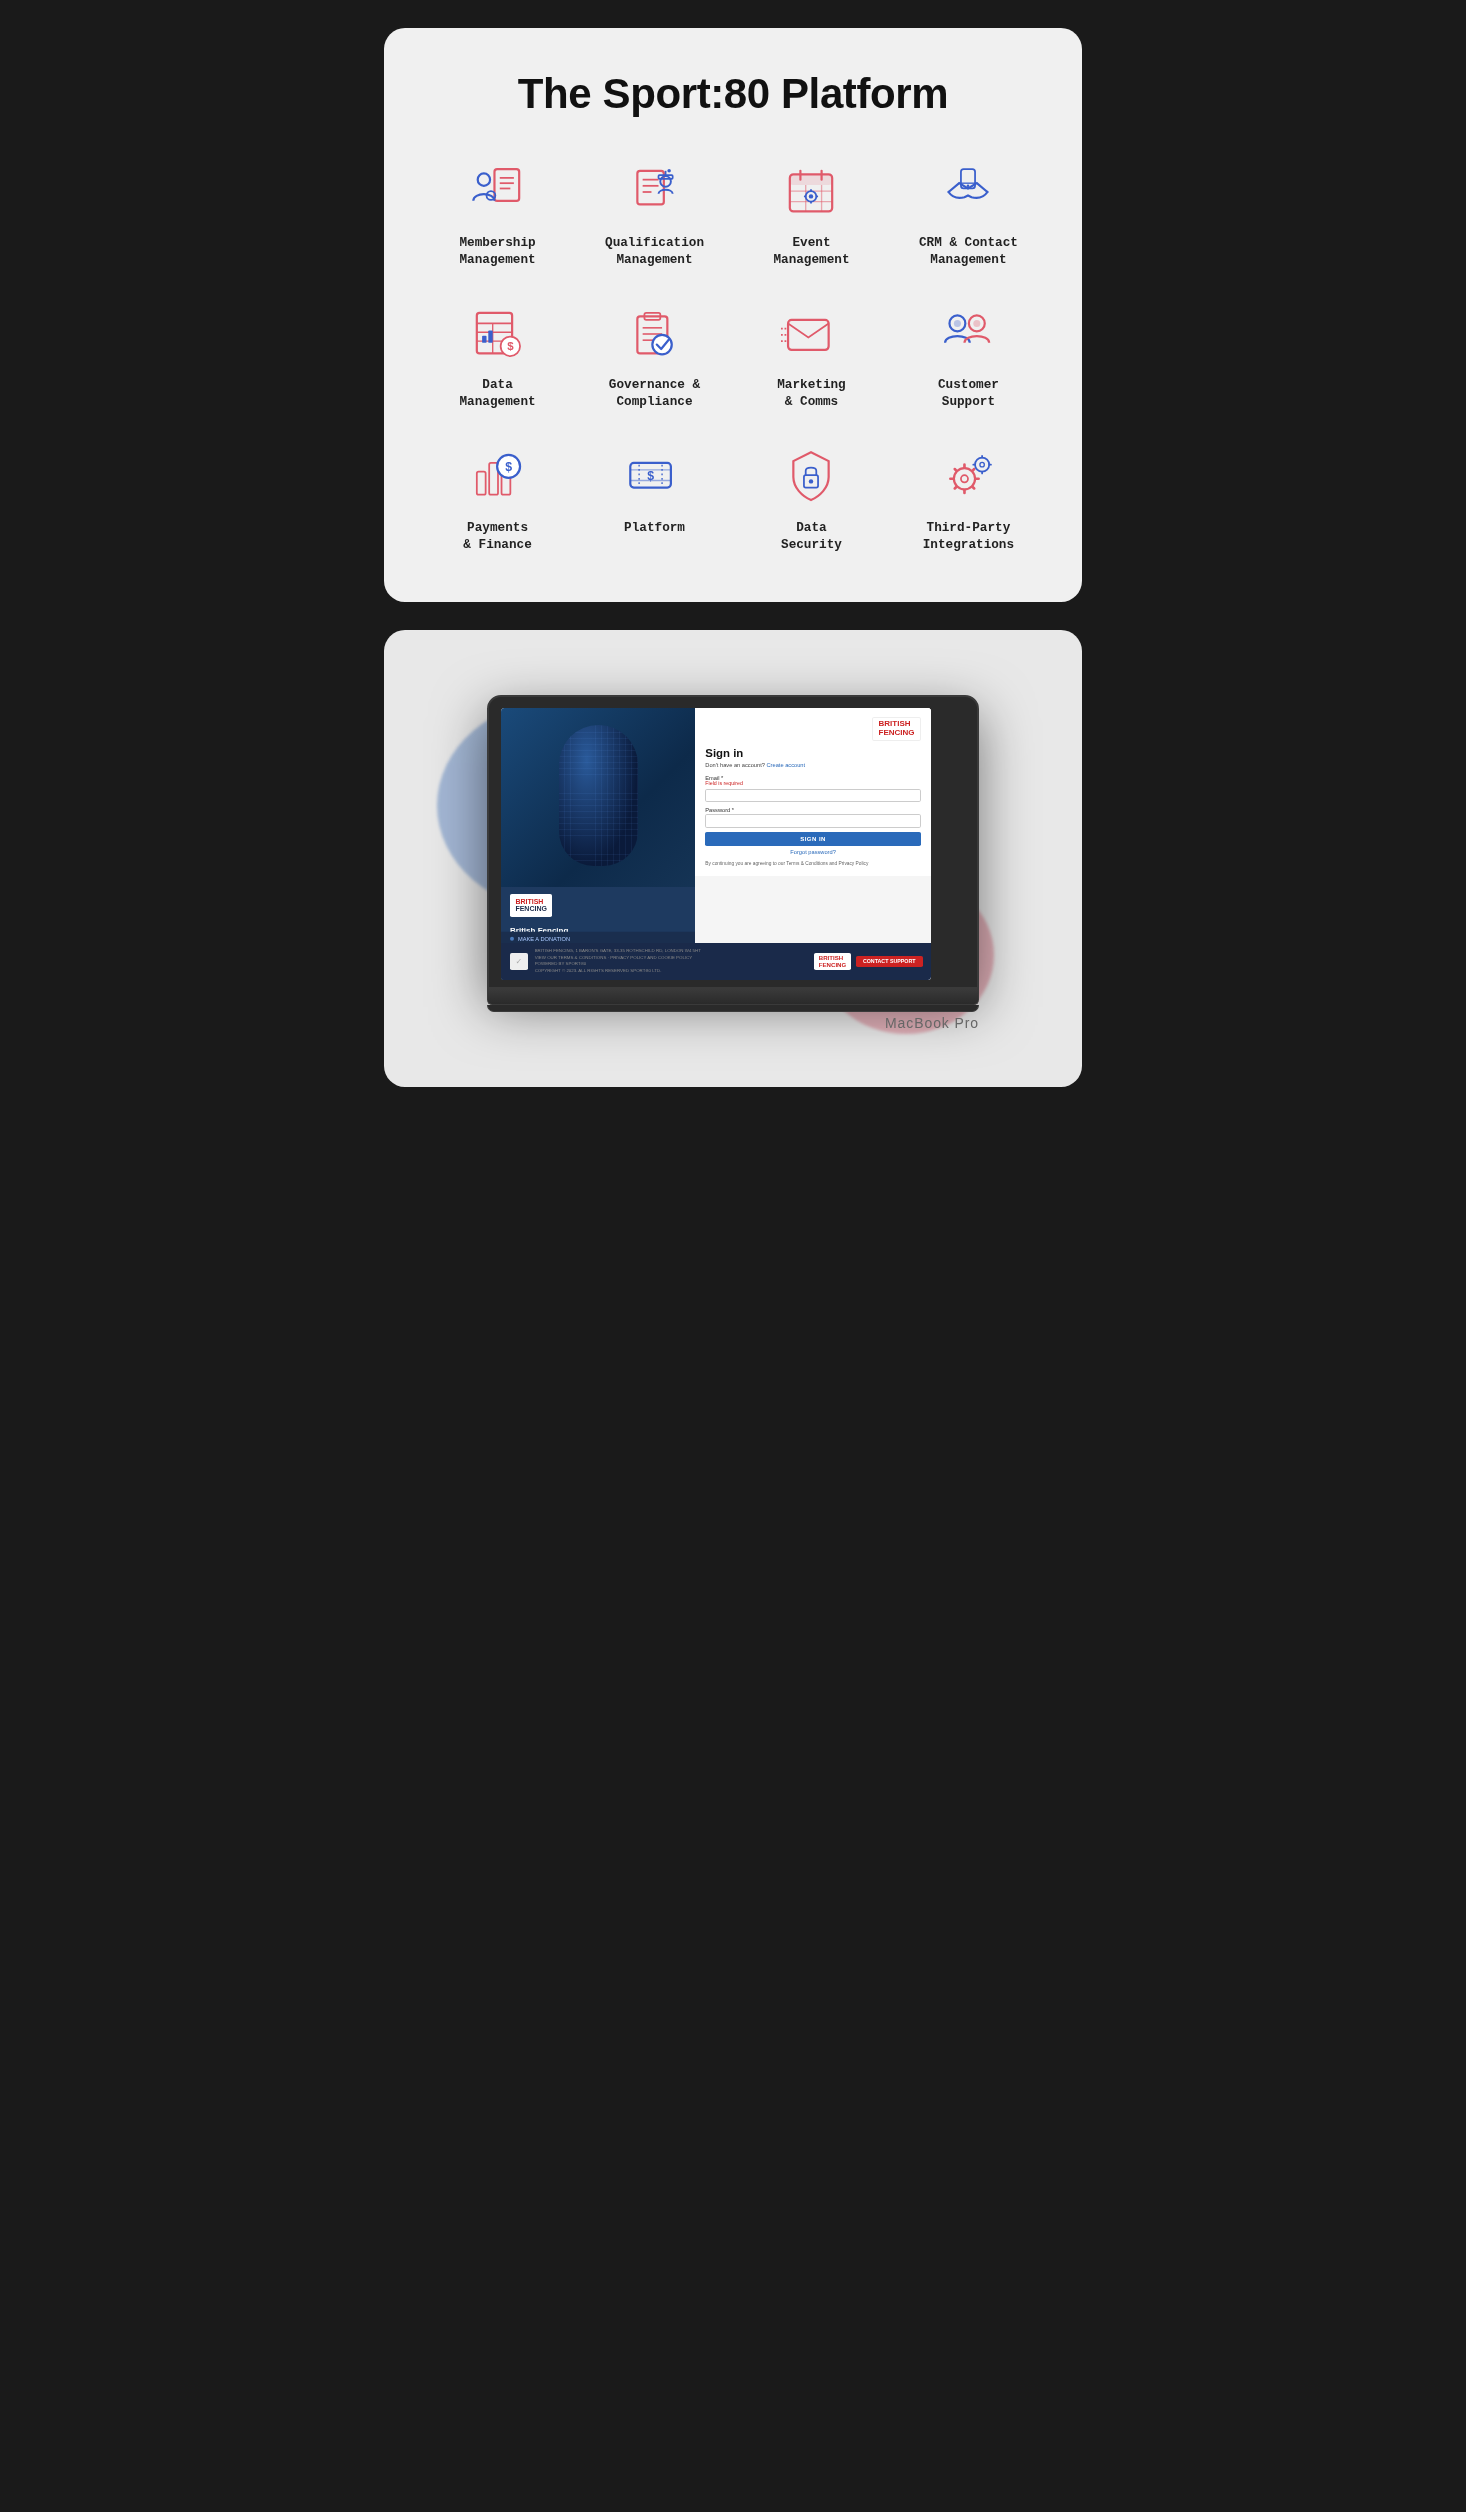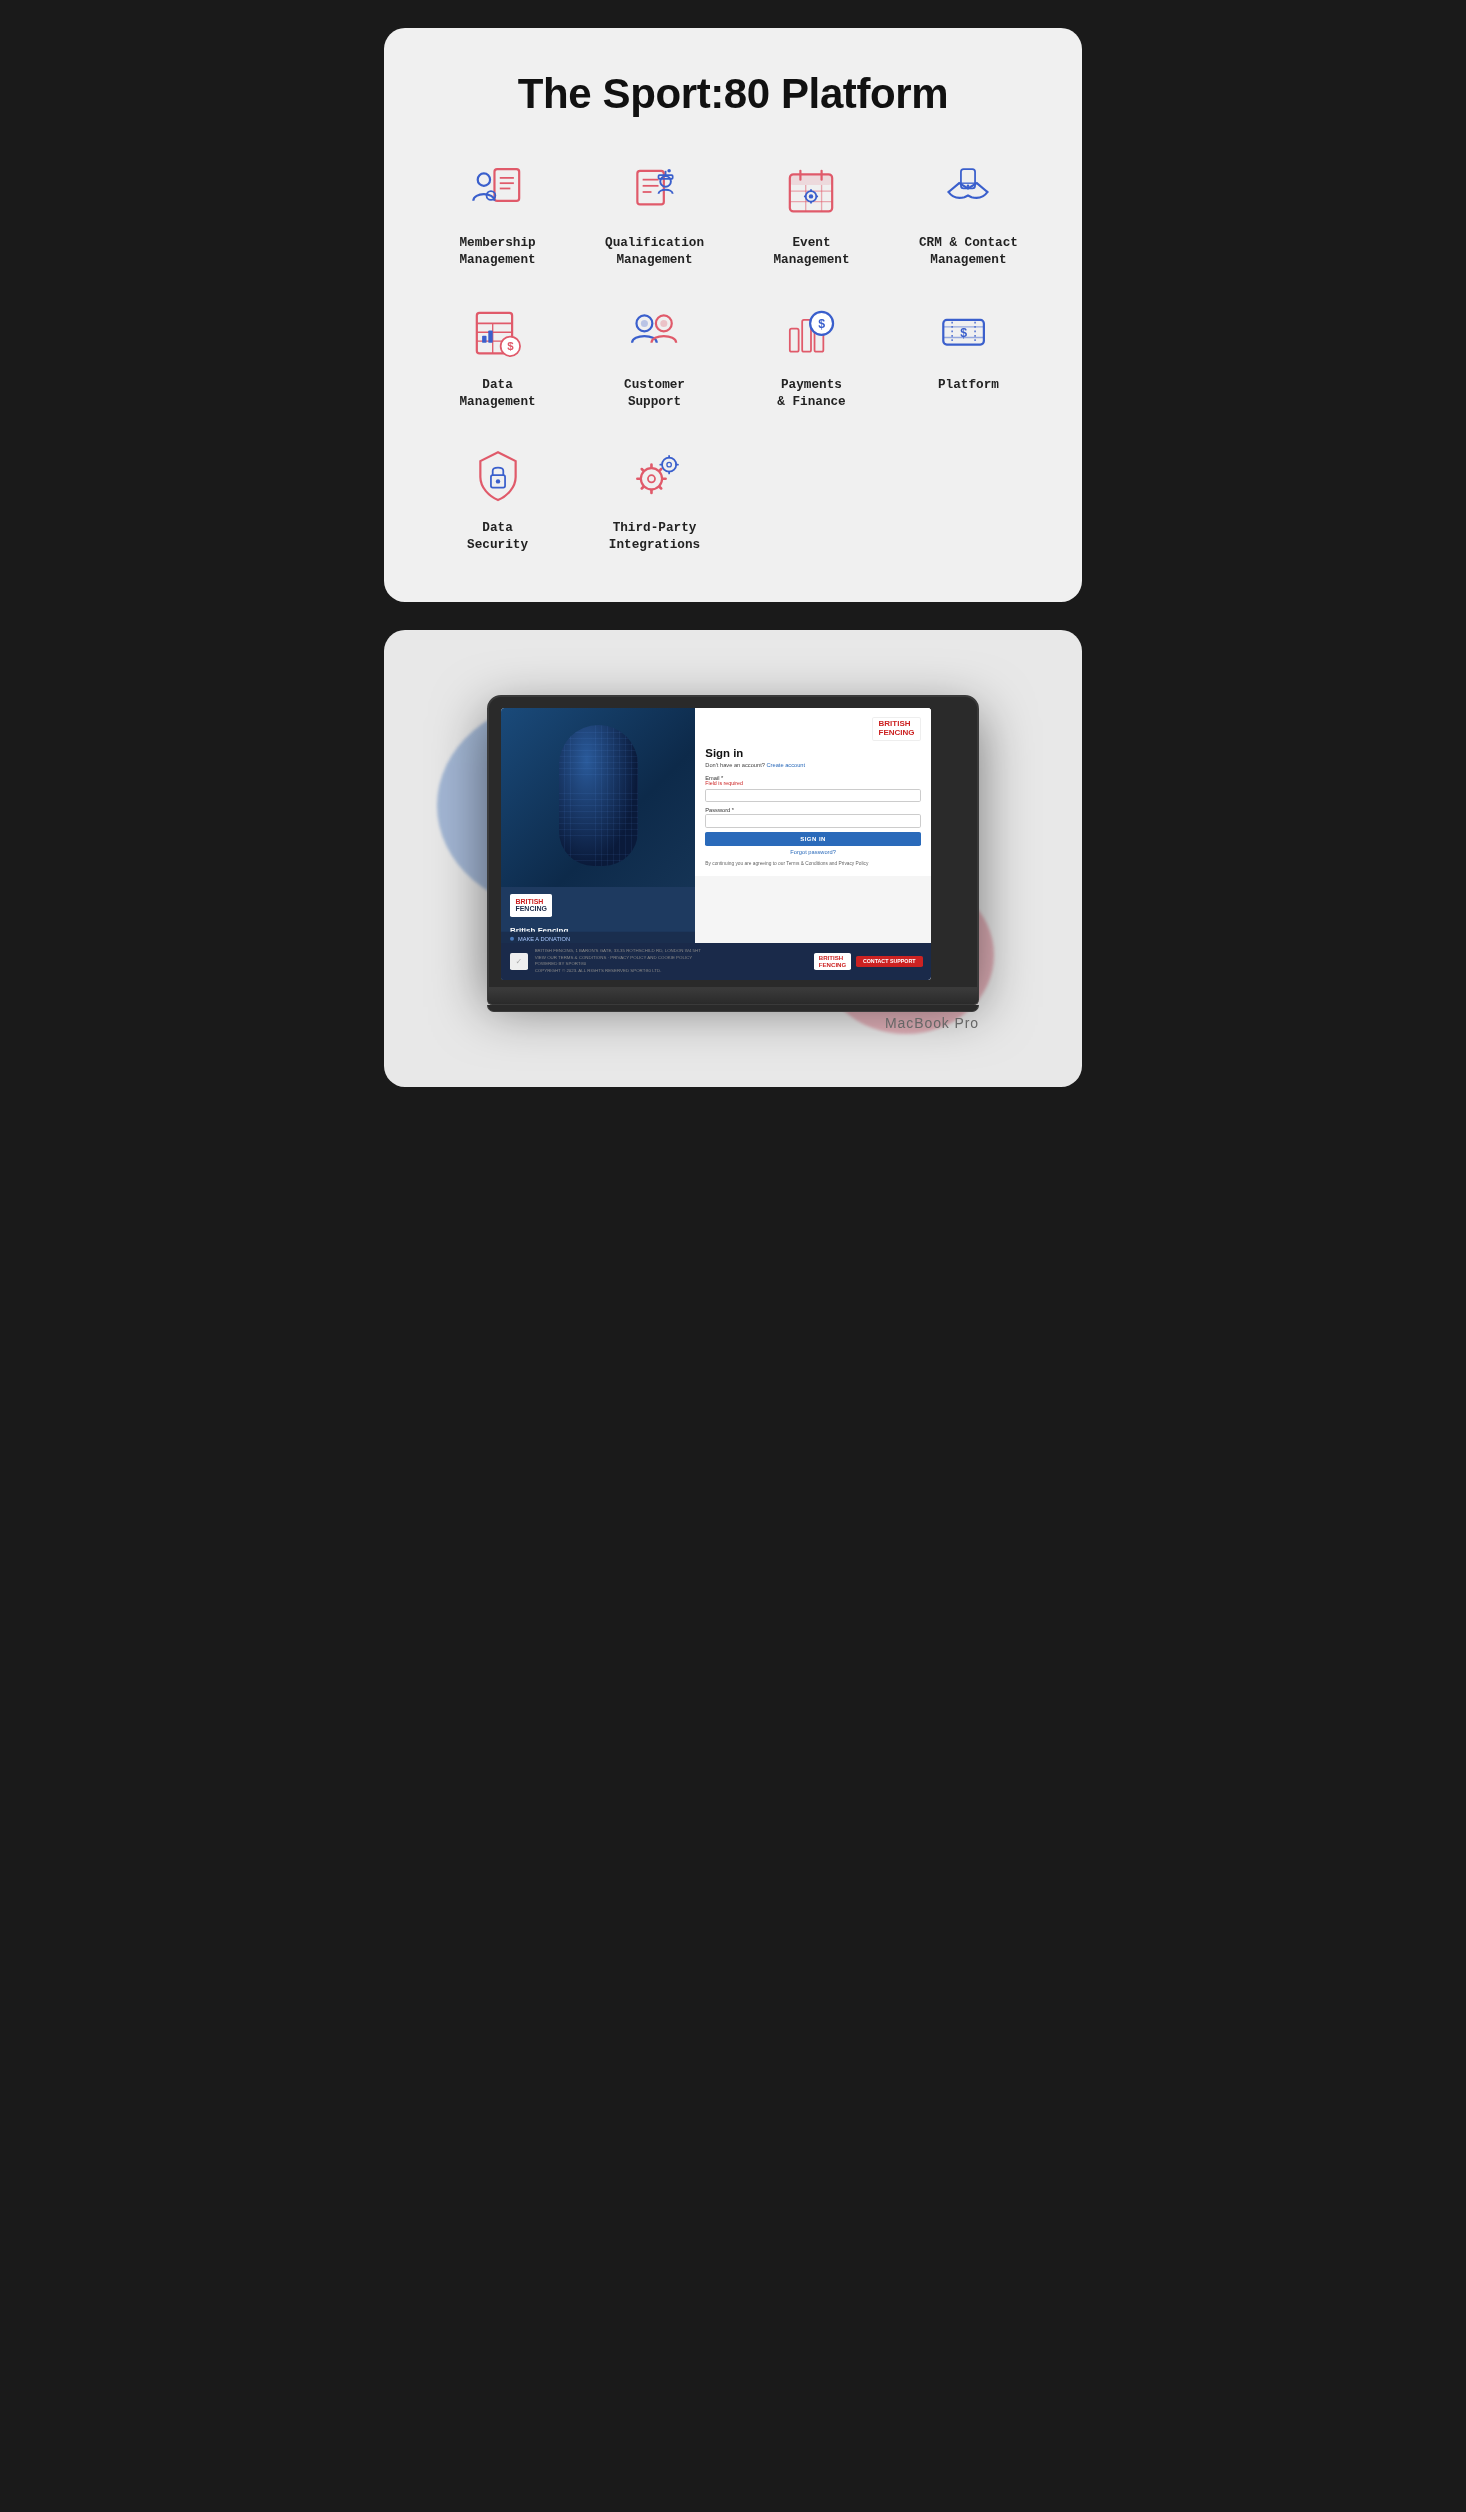--- a/index.html
+++ b/index.html
@@ -494,21 +494,51 @@
           <rect x="16" y="36" width="5" height="8" fill="#3a5fcc" rx="1"></rect>
           <rect x="23" y="30" width="5" height="14" fill="#3a5fcc" rx="1"></rect>
 
           <circle cx="48" cy="48" r="11" fill="white" stroke="#e05a6a" stroke-width="2"></circle>
           <text x="48" y="52.5" text-anchor="middle" font-size="13" font-weight="700" fill="#e05a6a">$</text>
         </svg>
       </div>
       <span class="feature-label">Data<br>Management</span>
     </div>
 
-
+    <div class="feature-item">
+      <div class="feature-icon">
+        <svg viewBox="0 0 68 68" fill="none">
+
+          <rect x="14" y="14" width="34" height="42" rx="3" fill="none" stroke="#e05a6a" stroke-width="2.5"></rect>
+          <rect x="22" y="10" width="18" height="8" rx="2" fill="none" stroke="#e05a6a" stroke-width="2"></rect>
+          <line x1="20" y1="27" x2="42" y2="27" stroke="#e05a6a" stroke-width="1.8"></line>
+          <line x1="20" y1="34" x2="42" y2="34" stroke="#e05a6a" stroke-width="1.8"></line>
+          <line x1="20" y1="41" x2="34" y2="41" stroke="#e05a6a" stroke-width="1.8"></line>
+
+          <circle cx="42" cy="46" r="11" fill="white" stroke="#3a5fcc" stroke-width="2.5"></circle>
+          <polyline points="36,46 41,51 50,40" fill="none" stroke="#3a5fcc" stroke-width="2.5" stroke-linecap="round" stroke-linejoin="round"></polyline>
+        </svg>
+      </div>
+      <span class="feature-label">Governance &amp;<br>Compliance</span>
+    </div>
+
+    <div class="feature-item">
+      <div class="feature-icon">
+        <svg viewBox="0 0 68 68" fill="none">
+
+          <rect x="8" y="18" width="46" height="34" rx="4" fill="none" stroke="#e05a6a" stroke-width="2.5"></rect>
+          <polyline points="8,22 31,38 54,22" fill="none" stroke="#e05a6a" stroke-width="2"></polyline>
+
+          <line x1="0" y1="28" x2="8" y2="28" stroke="#e05a6a" stroke-width="2" stroke-dasharray="2,2"></line>
+          <line x1="0" y1="35" x2="8" y2="35" stroke="#e05a6a" stroke-width="2" stroke-dasharray="2,2"></line>
+          <line x1="0" y1="42" x2="8" y2="42" stroke="#e05a6a" stroke-width="2" stroke-dasharray="2,2"></line>
+        </svg>
+      </div>
+      <span class="feature-label">Marketing<br>&amp; Comms</span>
+    </div>
 
     <div class="feature-item">
       <div class="feature-icon">
         <svg viewBox="0 0 68 68" fill="none">
 
           <circle cx="22" cy="22" r="9" fill="none" stroke="#3a5fcc" stroke-width="2.5"></circle>
           <circle cx="22" cy="22" r="4" fill="#3a5fcc" opacity="0.3"></circle>
           <path d="M8 44 C8 34 36 34 36 44" fill="none" stroke="#3a5fcc" stroke-width="2.5"></path>
 
           <circle cx="44" cy="22" r="9" fill="none" stroke="#e05a6a" stroke-width="2.5"></circle>

